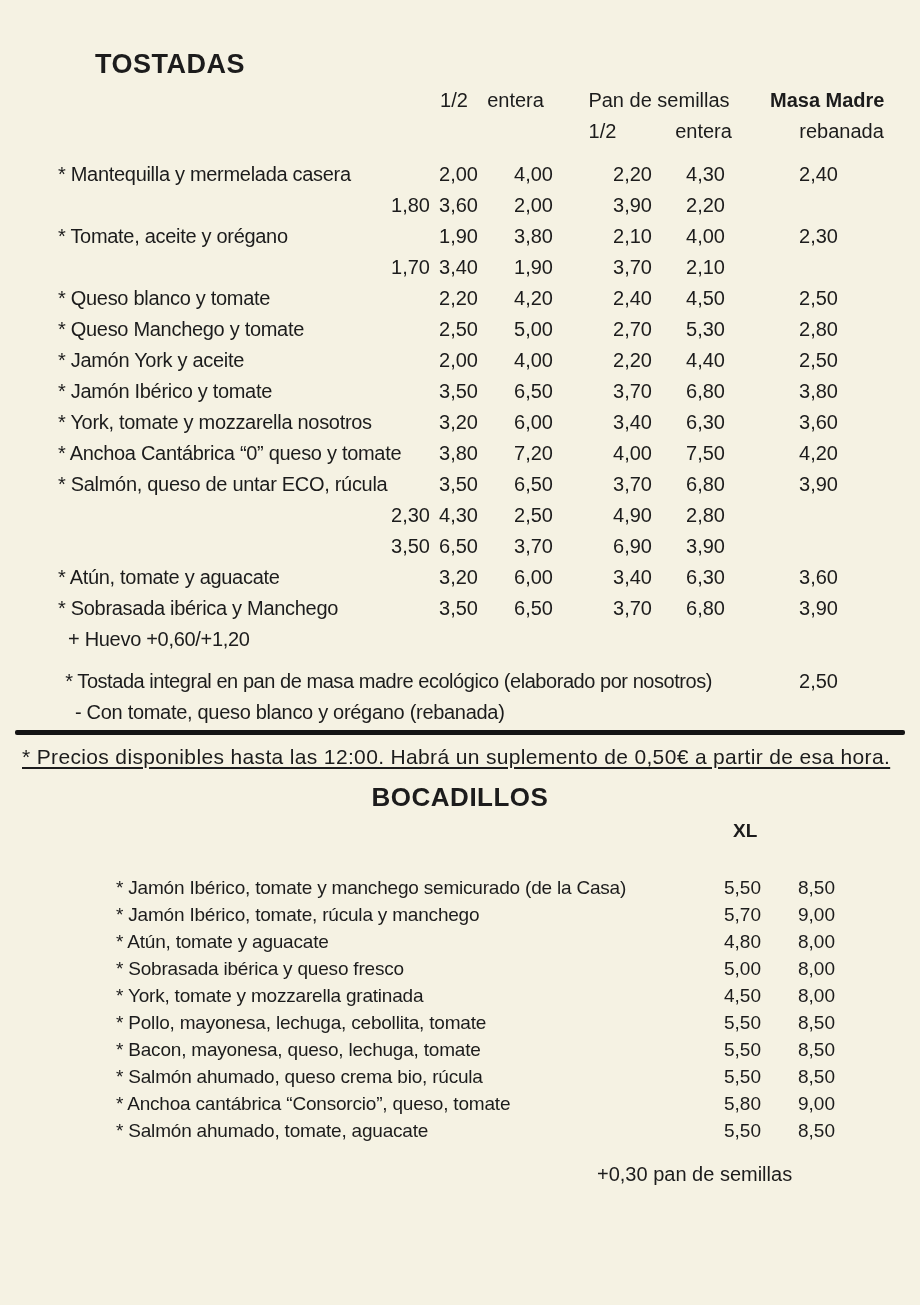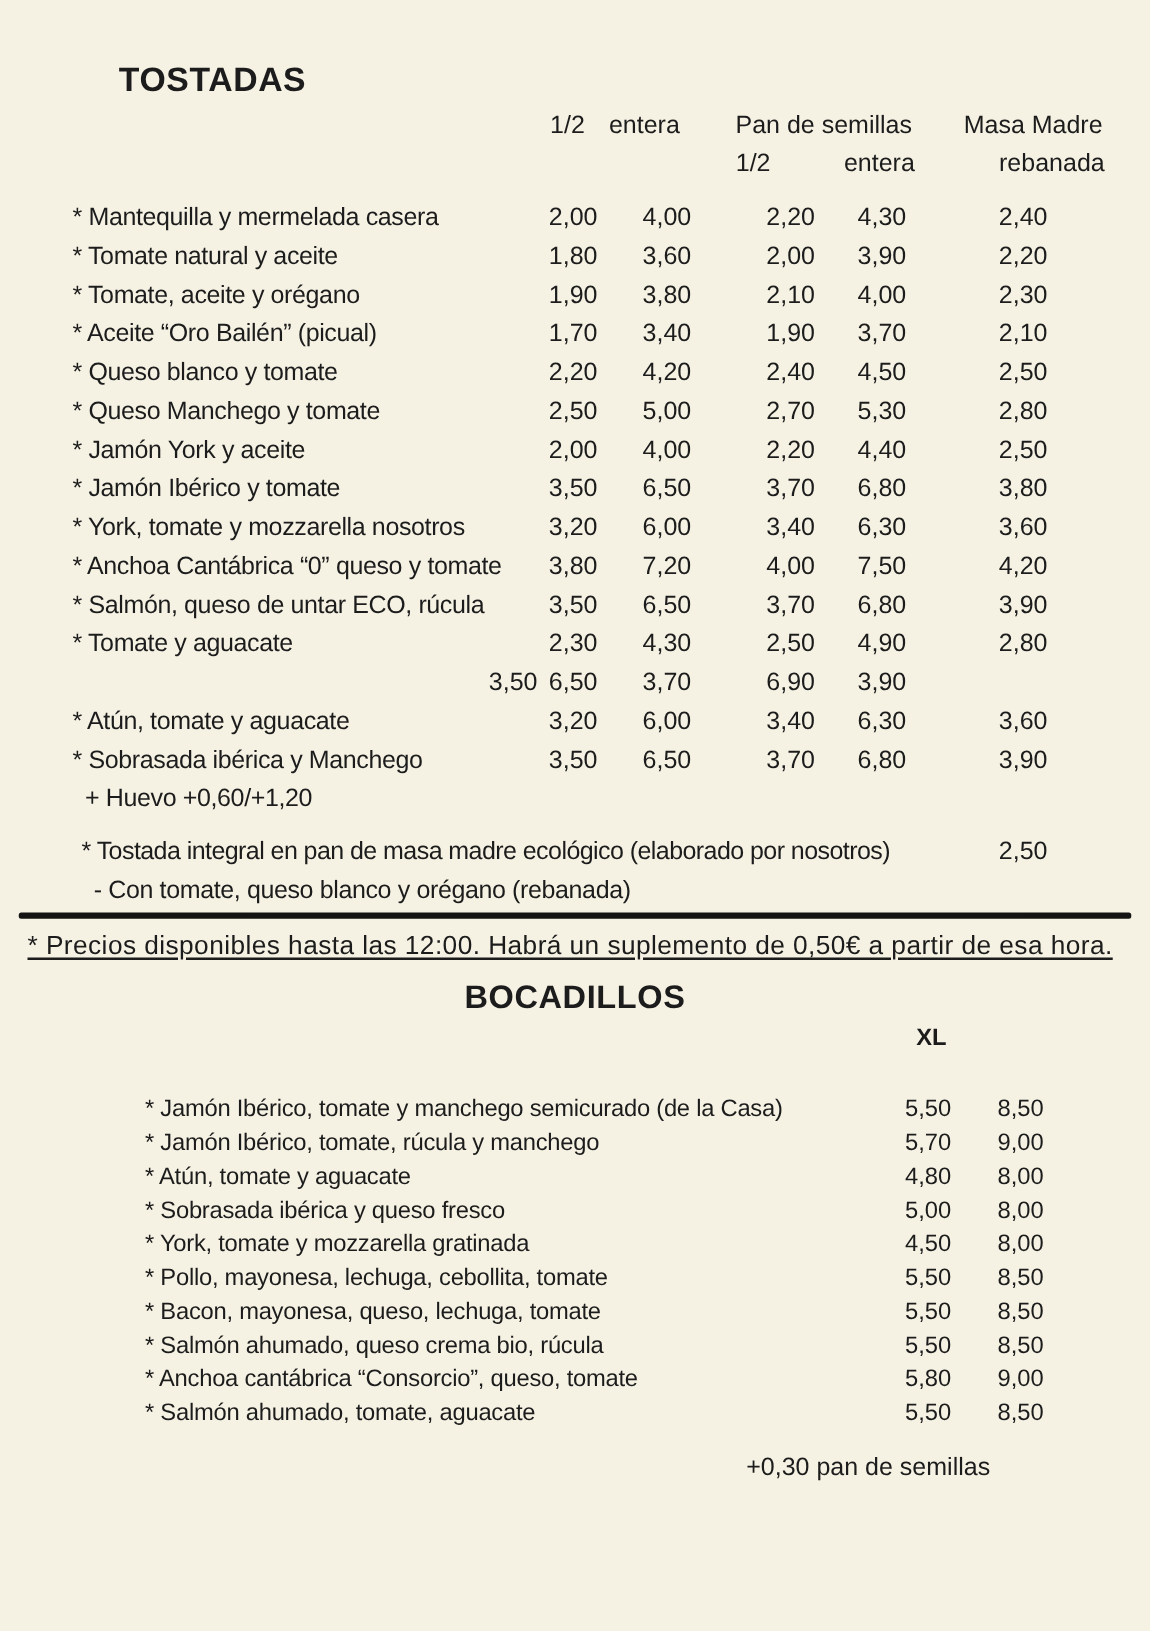--- a/index.html
+++ b/index.html
@@ -24,21 +24,21 @@
     grid-template-columns:372px 48px 75px 99px 73px 113px;
     margin-left:58px; width:780px;
     font-size:20px; line-height:31px;
   }
   .t-grid .name { letter-spacing:-0.3px; white-space:nowrap; }
   .t-grid .num  { text-align:right; white-space:nowrap; }
   .t-head .hc   { text-align:center; position:relative; white-space:nowrap; }
   .t-head { margin-top:6px; }
   .span34 { grid-column:4 / 6; }
   .col4 { grid-column:4; } .col5 { grid-column:5; } .col6 { grid-column:6; }
-  .sh20 { left:20px; } .sh15 { left:15px; } .sh45 { left:45px; } .sh60 { left:60px; }
+  .sh20 { left:20px; } .sh15 { left:15px; } .sh45 { left:45px;font-weight:bold; } .sh60 { left:60px; }
   .t-rows { margin-top:12px; }
   .huevo-line { margin-left:68px; font-size:20px; line-height:31px; letter-spacing:-0.3px; }
   
   .integral {
     display:grid; grid-template-columns:667px 126px;
     margin:11px 0 0 45px; width:793px; font-size:20px; line-height:31px;
   }
   .integral .note { letter-spacing:-0.45px; white-space:nowrap;text-align:right; }
   .integral .sub  { grid-column:1 / 3; margin-left:30px; letter-spacing:-0.3px; }
   
@@ -87,39 +87,37 @@
       <div class="t-grid">
         <div class="name">* Mantequilla y mermelada casera</div>
         <div class="num">2,00</div>
         <div class="num">4,00</div>
         <div class="num">2,20</div>
         <div class="num">4,30</div>
         <div class="num">2,40</div>
       </div>
 
       <div class="t-grid">
-        <div class="name">* Tomate natural y aceite</div>
         <div class="num">1,80</div>
         <div class="num">3,60</div>
         <div class="num">2,00</div>
         <div class="num">3,90</div>
         <div class="num">2,20</div>
       </div>
 
       <div class="t-grid">
         <div class="name">* Tomate, aceite y orégano</div>
         <div class="num">1,90</div>
         <div class="num">3,80</div>
         <div class="num">2,10</div>
         <div class="num">4,00</div>
         <div class="num">2,30</div>
       </div>
 
       <div class="t-grid">
-        <div class="name">* Aceite “Oro Bailén” (picual)</div>
         <div class="num">1,70</div>
         <div class="num">3,40</div>
         <div class="num">1,90</div>
         <div class="num">3,70</div>
         <div class="num">2,10</div>
       </div>
 
       <div class="t-grid">
         <div class="name">* Queso  blanco y tomate</div>
         <div class="num">2,20</div>
@@ -177,21 +175,20 @@
       <div class="t-grid">
         <div class="name">* Salmón, queso de untar ECO, rúcula</div>
         <div class="num">3,50</div>
         <div class="num">6,50</div>
         <div class="num">3,70</div>
         <div class="num">6,80</div>
         <div class="num">3,90</div>
       </div>
 
       <div class="t-grid">
-        <div class="name">* Tomate y aguacate</div>
         <div class="num">2,30</div>
         <div class="num">4,30</div>
         <div class="num">2,50</div>
         <div class="num">4,90</div>
         <div class="num">2,80</div>
       </div>
 
       <div class="t-grid">
         <div class="num">3,50</div>
         <div class="num">6,50</div>

